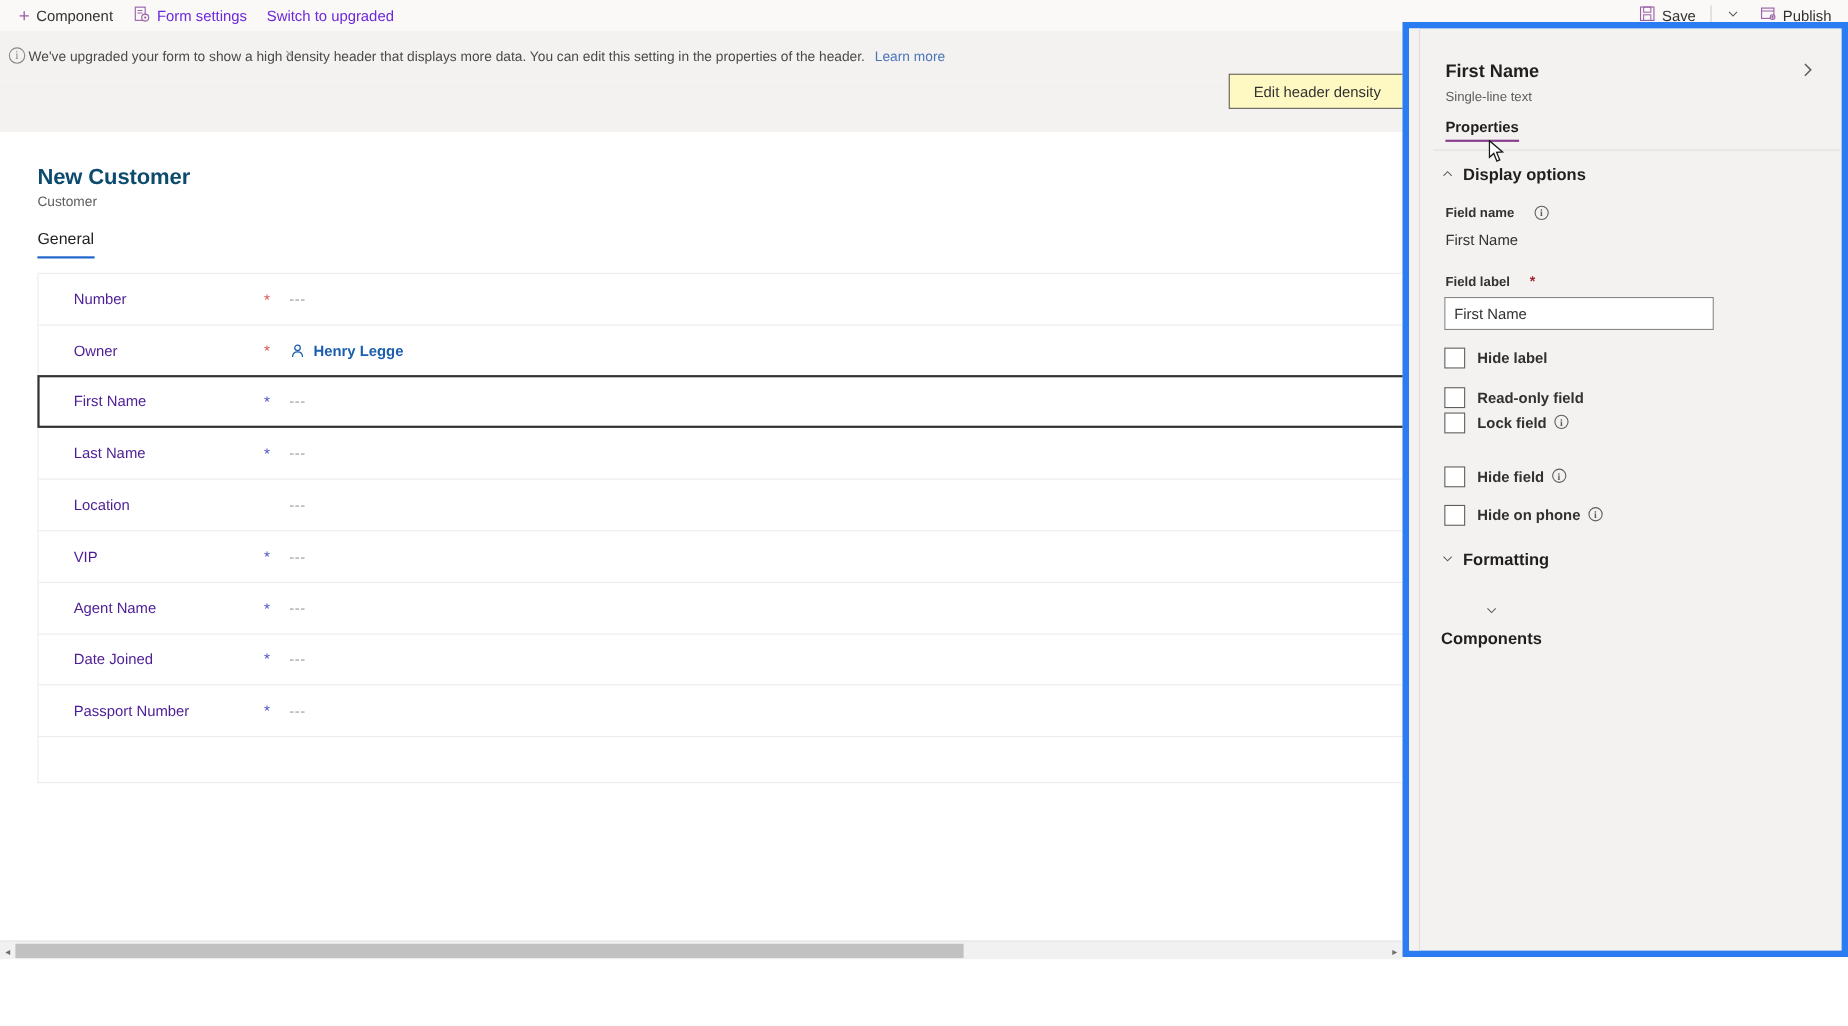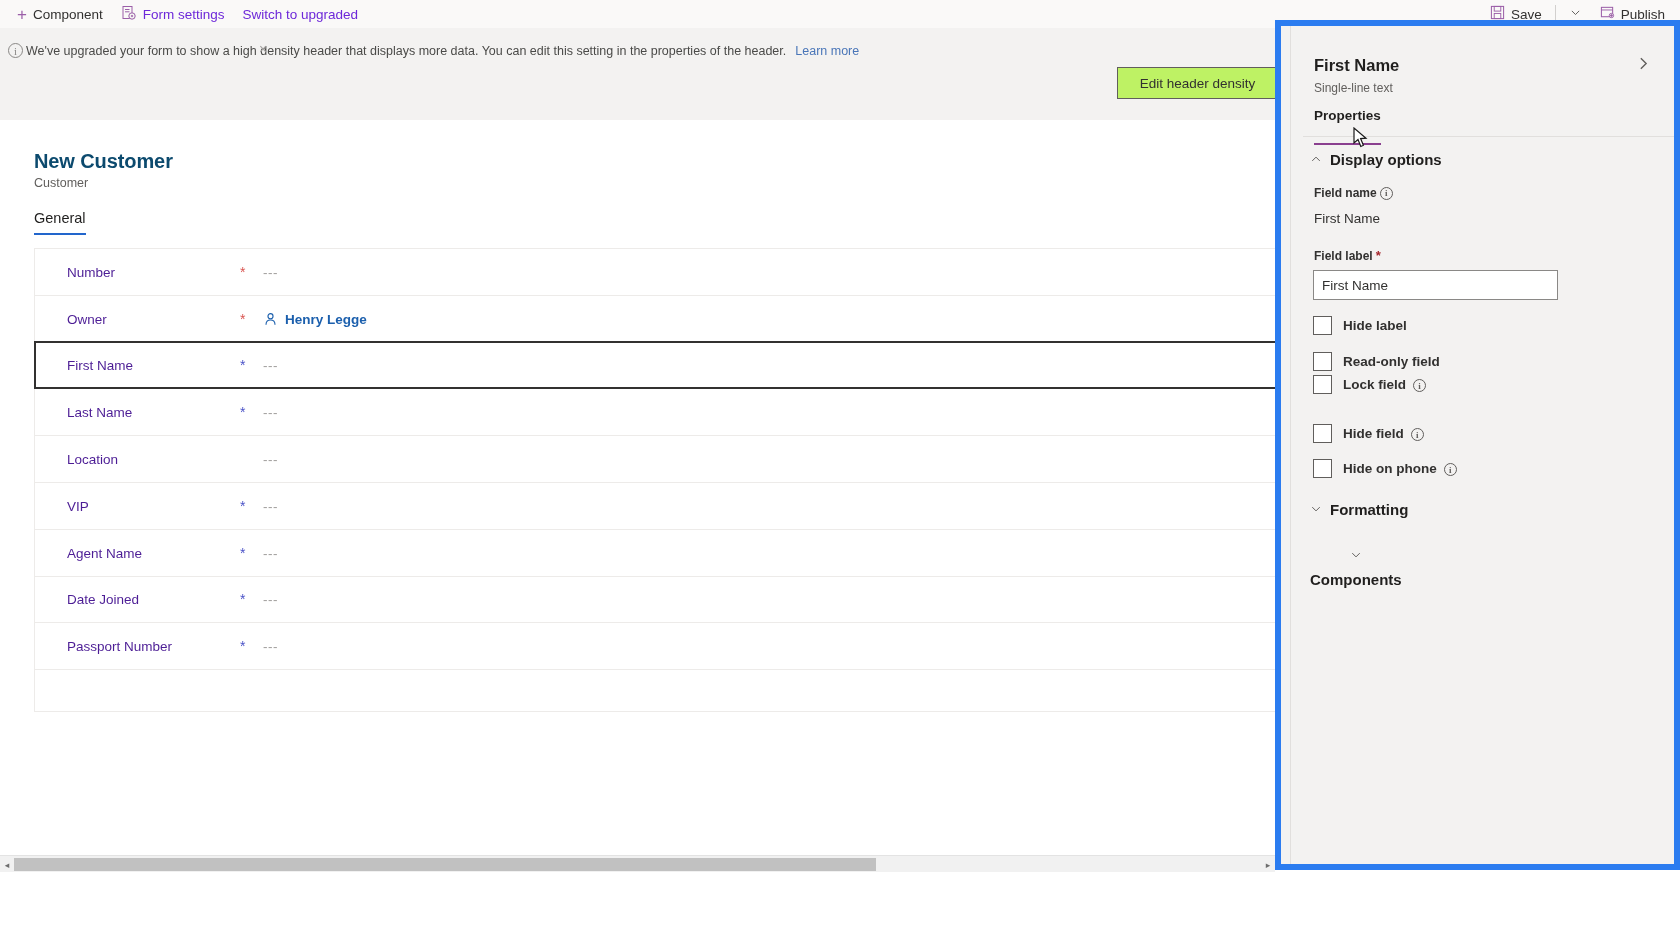--- a/index.html
+++ b/index.html
@@ -64,21 +64,21 @@
 
   
   #density-strip {
     position: absolute; top: 74px; left: 0;
     width: 1680px; height: 46px;
     background: #f3f2f1;
   }
   #edit-header-density-btn {
     position: absolute; left: 1117px; top: -7px;
     height: 32px; min-width: 161px; padding: 0 14px;
-    background: #bef264; border: 1px solid #605e5c;
+    background: #fef9c3; border: 1px solid #605e5c;
     display: flex; align-items: center; justify-content: center;
     font-size: 13.5px; color: #323130; cursor: pointer;
     white-space: nowrap;
   }
 
   
   #canvas {
     position: absolute; top: 120px; left: 0;
     width: 1275px; height: 735px;
     background: #ffffff; overflow: hidden;
@@ -195,21 +195,21 @@
     position: absolute; right: 22px; top: 29px;
     font-size: 17px; color: #605e5c; cursor: pointer;
     font-weight: 300;
   }
   #panel-tabs {
     position: absolute; left: 22px; top: 82px;
     display: flex;
   }
   #tab-properties {
     font-size: 13.5px; font-weight: bold; color: #201f1e;
-    padding-bottom: 20px; border-bottom: 2.5px solid #8a3f8f;
+    padding-bottom: 4px; border-bottom: 2.5px solid #8a3f8f;
     cursor: pointer;
   }
   #panel-tab-divider {
     position: absolute; left: 11px; right: 0; top: 110px;
     height: 1px; background: #e1dfdd;
   }
 
   .section-head {
     position: absolute; left: 18px;
     display: flex; align-items: center; gap: 8px;
@@ -222,21 +222,21 @@
   .section-title {
     font-size: 15px; font-weight: bold; color: #201f1e;
   }
   #sec-display { top: 125px; }
   #sec-formatting { top: 475px; }
   #sec-components { top: 523px; flex-direction: column; }
 
   .field-group-label {
     position: absolute; left: 22px;
     font-size: 12px; font-weight: bold; color: #323130;
-    display: flex; align-items: center; gap: 3px;
+    display: flex; align-items: center; gap: 18px;
   }
   #lbl-field-name { top: 160px; }
   #lbl-field-label { top: 222px; }
   .req-star { color: #a4262c; font-size: 13px; }
   .info-dot {
     display: inline-flex; align-items: center; justify-content: center;
     width: 13px; height: 13px; border: 1px solid #605e5c; border-radius: 50%;
     font-size: 9px; color: #605e5c; font-family: "Liberation Serif", serif;
     cursor: pointer;
   }
@@ -258,21 +258,21 @@
     display: flex; align-items: center; gap: 11px;
     cursor: pointer;
   }
   .cbox {
     width: 19px; height: 19px;
     border: 1.4px solid #605e5c; background: #ffffff;
     flex: 0 0 auto;
   }
   .check-label {
     font-size: 13.5px; color: #323130; font-weight: bold;
-    display: flex; align-items: flex-end; gap: 7px;
+    display: flex; align-items: flex-start; gap: 7px;
     white-space: nowrap;
   }
   #chk-0 { top: 290px; }
   #chk-1 { top: 326px; }
   #chk-2 { top: 349px; }
   #chk-3 { top: 398px; }
   #chk-4 { top: 433px; }
 
   
   #cursor {

